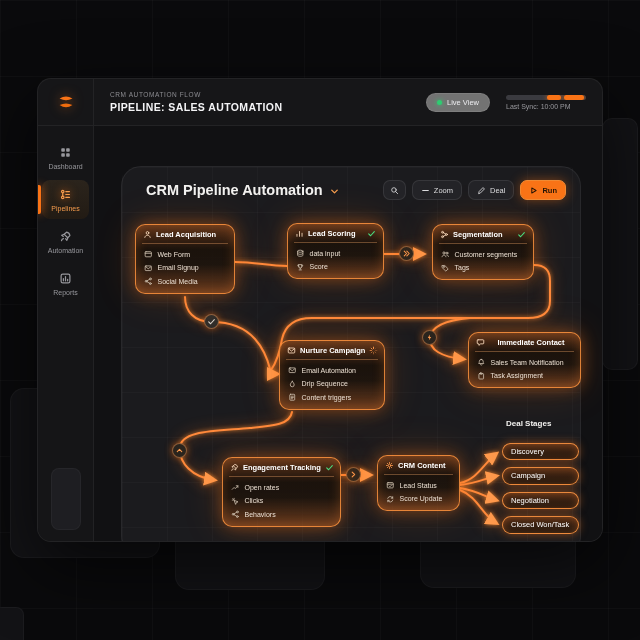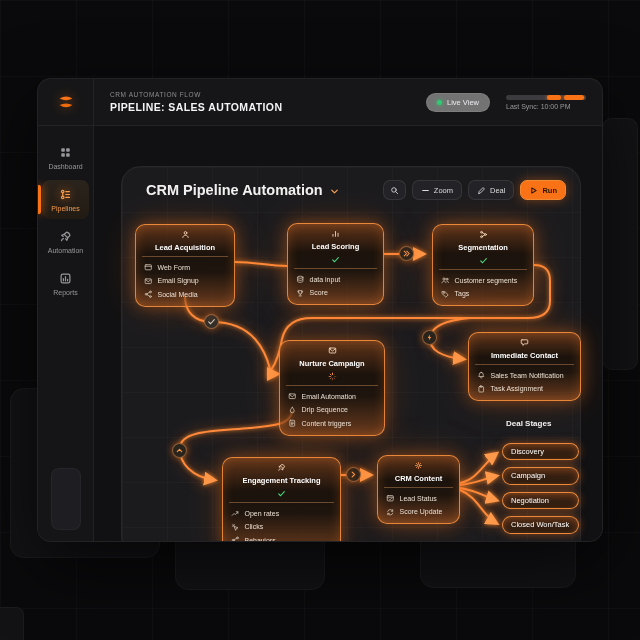--- a/index.html
+++ b/index.html
@@ -65,21 +65,21 @@
     border:1px solid rgba(255,165,95,.45);display:flex;align-items:center;justify-content:center;
     box-shadow:0 0 7px rgba(249,115,22,.55);z-index:3;}
   .badge .bicon{width:9px;height:9px;color:#ff9a4d;}
   .badge.gray{background:#2f2d2a;}
   .badge.gray .bicon{color:#d9d3cb;}
 
   
   .node{position:absolute;border-radius:10px;border:1px solid rgba(255,148,62,.85);z-index:3;cursor:grab;
     background:linear-gradient(180deg,rgba(132,66,24,.66),rgba(27,18,11,.92) 36%,rgba(30,20,12,.88) 58%,rgba(170,85,30,.55));
     box-shadow:0 0 16px rgba(249,115,22,.4),0 0 40px rgba(249,115,22,.18),inset 0 0 12px rgba(255,130,45,.25);}
-  .node-head{display:flex;align-items:center;gap:4px;padding:5px 7px 4px;flex-direction:column;}
+  .node-head{display:flex;align-items:center;gap:4px;padding:5px 7px 4px;}
   .nicon{width:9px;height:9px;color:#ffe0c2;flex:none;}
   .nicon.accent{color:#ff9a4d;}
   .ntitle{font-size:7.5px;font-weight:700;color:#fff;white-space:nowrap;flex:1;}
   .nstatus{width:9px;height:9px;flex:none;}
   .nstatus.ok{color:#4ade80;}
   .nstatus.busy{color:#ff9a4d;}
   .ndiv{height:1px;background:rgba(255,175,110,.35);margin:0 6px;}
   .node-body{padding:3px 0 5px;}
   .nrow{display:flex;align-items:center;gap:5px;padding:3px 8px 2px;}
   .ricon{width:8.5px;height:8.5px;color:#cfc1b0;flex:none;}

